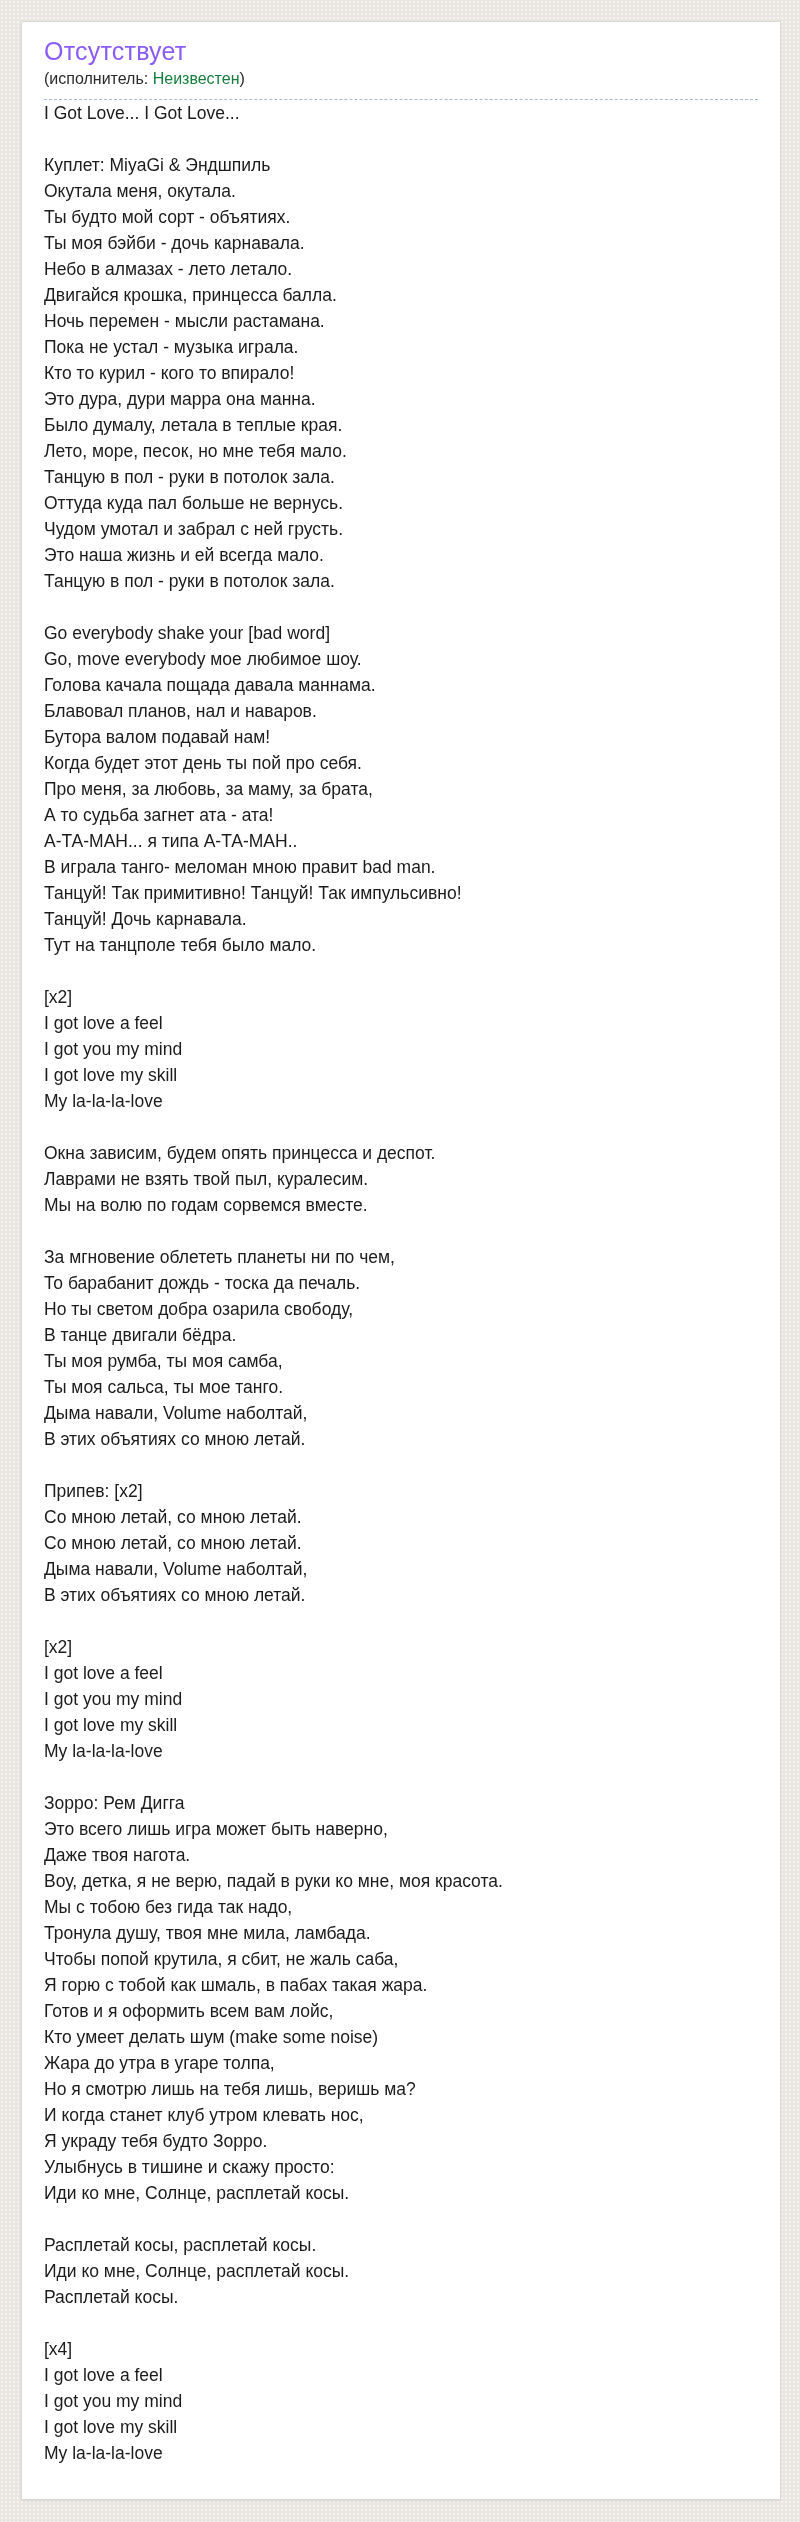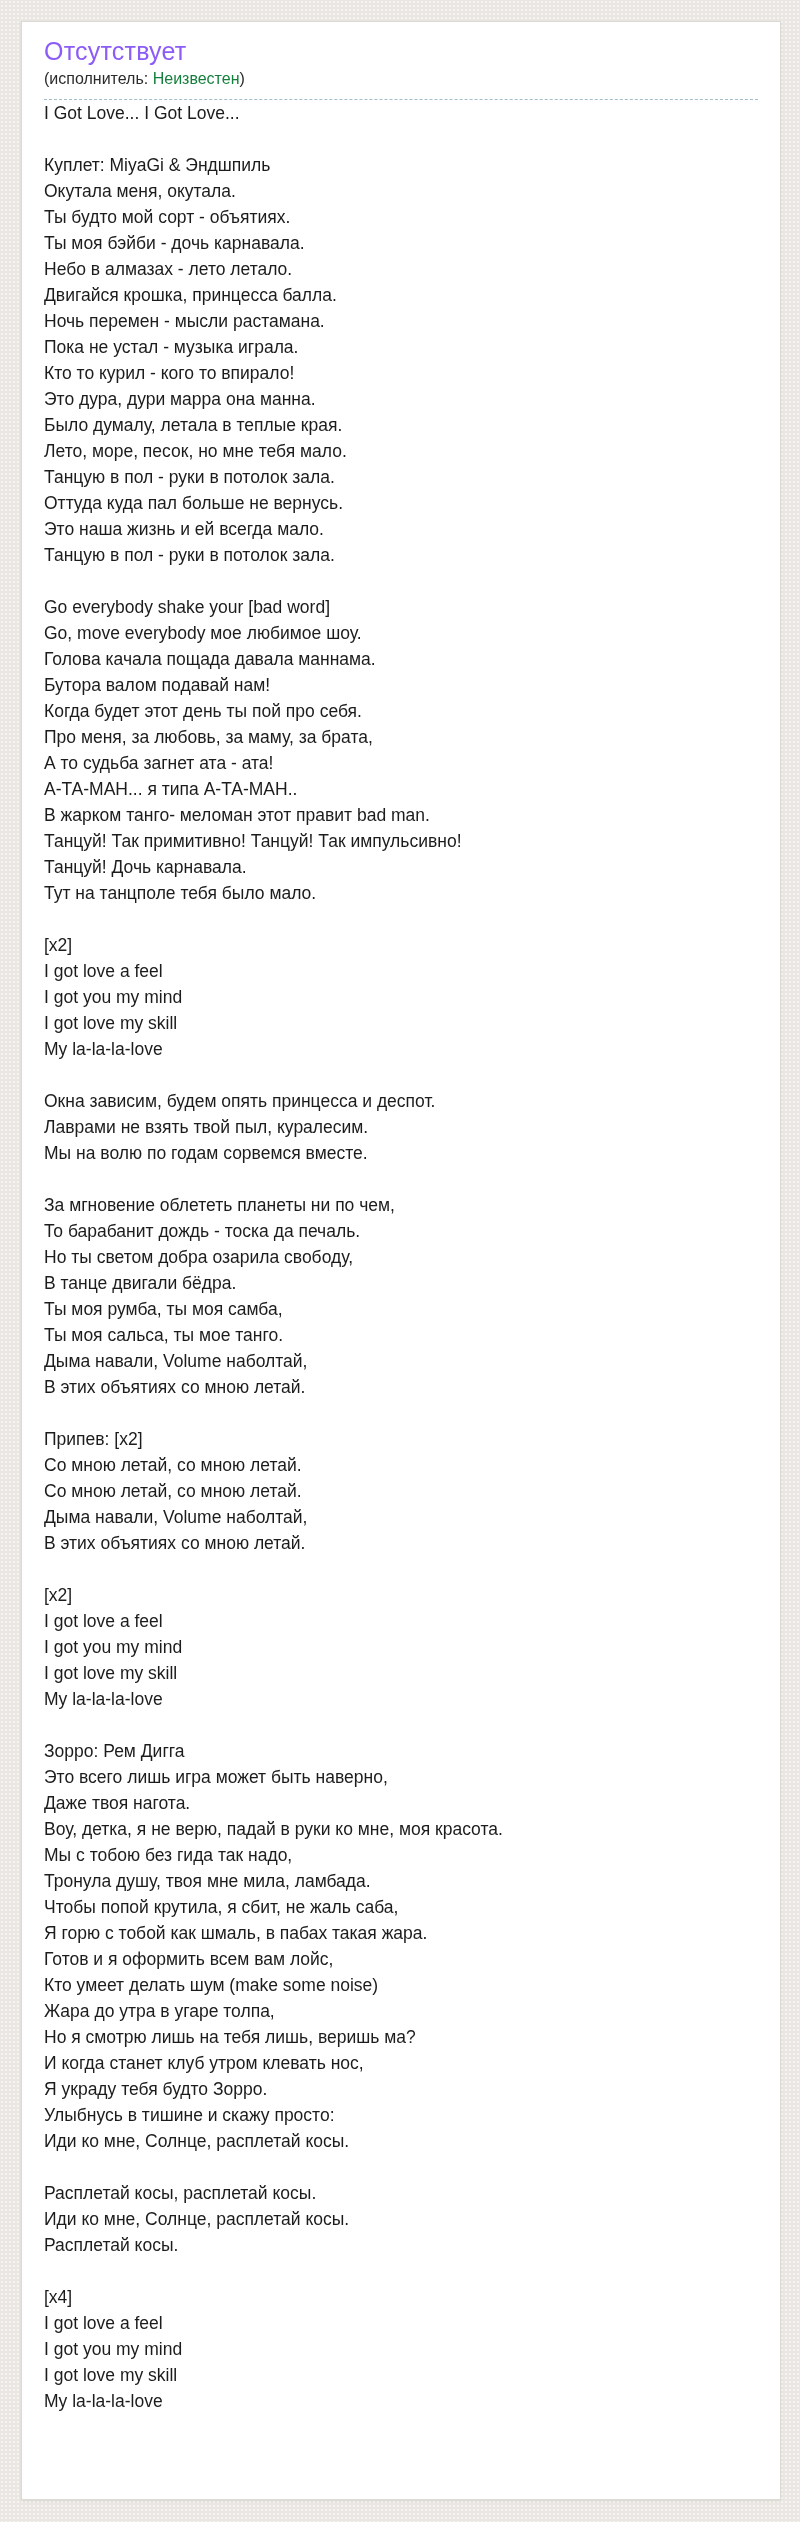--- a/index.html
+++ b/index.html
@@ -71,32 +71,34 @@
       <div class="line">Небо в алмазах - лето летало.</div>
       <div class="line">Двигайся крошка, принцесса балла.</div>
       <div class="line">Ночь перемен - мысли растамана.</div>
       <div class="line">Пока не устал - музыка играла.</div>
       <div class="line">Кто то курил - кого то впирало!</div>
       <div class="line">Это дура, дури марра она манна.</div>
       <div class="line">Было думалу, летала в теплые края.</div>
       <div class="line">Лето, море, песок, но мне тебя мало.</div>
       <div class="line">Танцую в пол - руки в потолок зала.</div>
       <div class="line">Оттуда куда пал больше не вернусь.</div>
+      <div class="line">Чудом умотал и забрал с ней грусть.</div>
       <div class="line">Это наша жизнь и ей всегда мало.</div>
       <div class="line">Танцую в пол - руки в потолок зала.</div>
       <div class="line blank"></div>
       <div class="line">Go everybody shake your [bad word]</div>
       <div class="line">Go, move everybody мое любимое шоу.</div>
       <div class="line">Голова качала пощада давала маннама.</div>
+      <div class="line">Блавовал планов, нал и наваров.</div>
       <div class="line">Бутора валом подавай нам!</div>
       <div class="line">Когда будет этот день ты пой про себя.</div>
       <div class="line">Про меня, за любовь, за маму, за брата,</div>
       <div class="line">А то судьба загнет ата - ата!</div>
       <div class="line">А-ТА-МАН... я типа А-ТА-МАН..</div>
-      <div class="line">В жарком танго- меломан этот правит bad man.</div>
+      <div class="line">В играла танго- меломан мною правит bad man.</div>
       <div class="line">Танцуй! Так примитивно! Танцуй! Так импульсивно!</div>
       <div class="line">Танцуй! Дочь карнавала.</div>
       <div class="line">Тут на танцполе тебя было мало.</div>
       <div class="line blank"></div>
       <div class="line">[x2]</div>
       <div class="line">I got love a feel</div>
       <div class="line">I got you my mind</div>
       <div class="line">I got love my skill</div>
       <div class="line">My la-la-la-love</div>
       <div class="line blank"></div>

